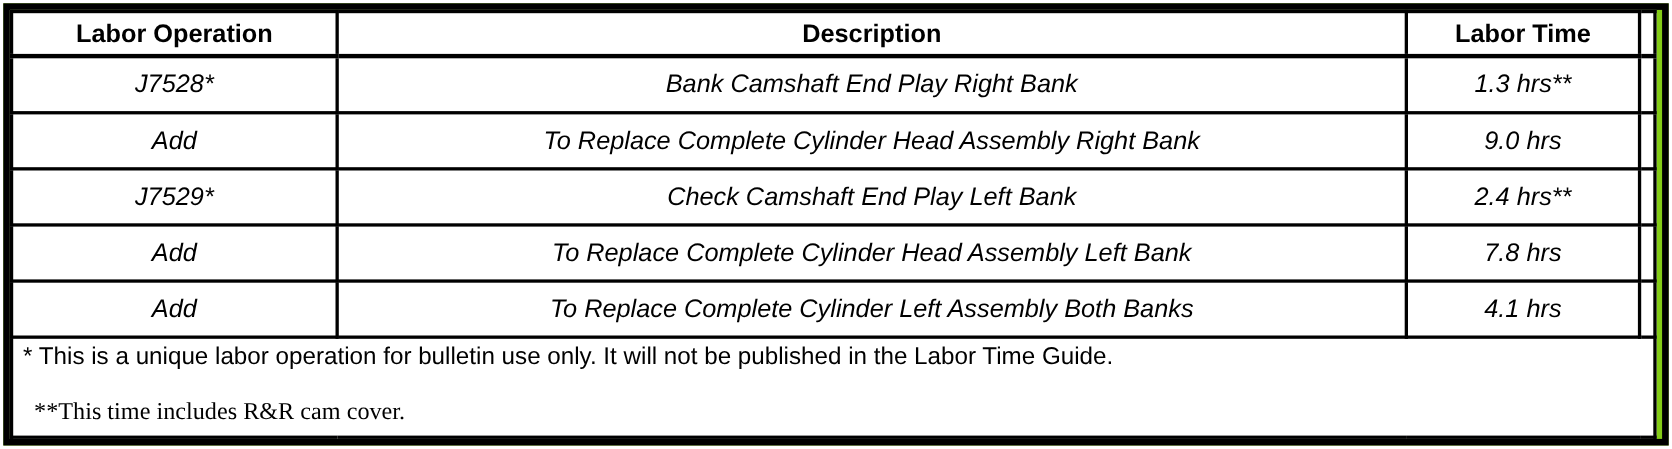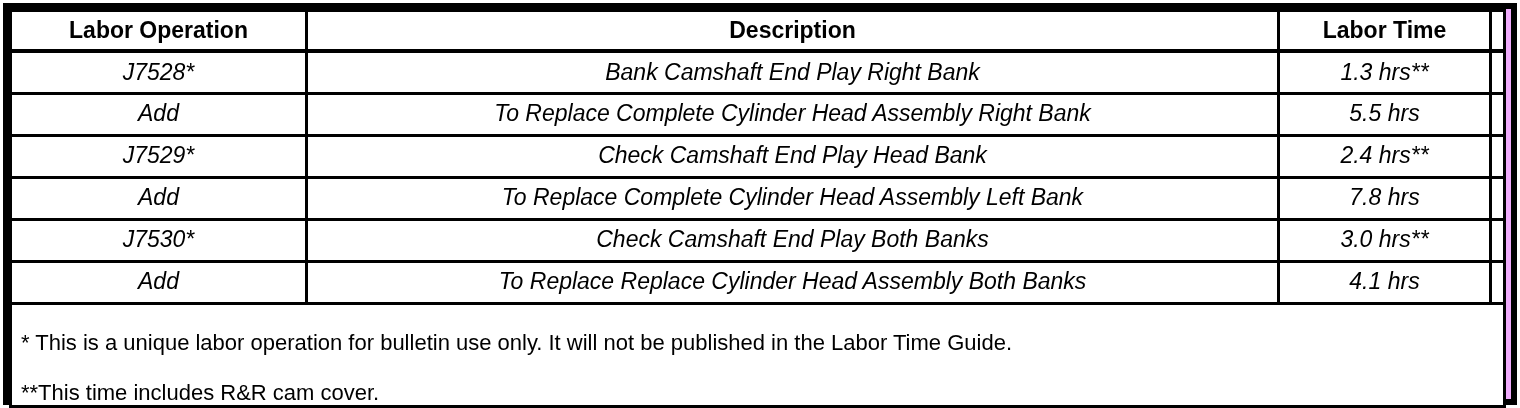--- a/index.html
+++ b/index.html
@@ -13,21 +13,21 @@
     -webkit-font-smoothing: none;
   }
   .page-frame {
     position: absolute;
     left: 3px;
     top: 3px;
     width: 1514px;
     height: 402px;
     border: 6px solid #000000;
     box-sizing: border-box;
-    background: #f0abfc;
+    background: #84cc16;
   }
   table.labor-table {
     position: absolute;
     left: 0;
     top: 0;
     width: 1494px;
     height: 390px;
     border-collapse: collapse;
     table-layout: fixed;
     background: #ffffff;
@@ -48,29 +48,30 @@
     border-bottom-width: 4px;
     height: 37px;
   }
   table.labor-table tbody tr {
     height: 42px;
     font-style: italic;
   }
   table.labor-table tfoot td.footnotes-cell {
     text-align: left;
     vertical-align: top;
-    padding: 26px 10px 0 9px;
+    padding: 4px 10px 0 9px;
     font-size: 22px;
     white-space: normal;
   }
   .footnote-line {
     margin: 0 0 26px 0;
   }
   .footnote-line:last-child {
-    margin: 0;
+    margin: 10px;
+    font-family: Liberation Serif, serif;
   }
 </style>
 </head>
 <body>
 
 <div class="page-frame">
   <table class="labor-table">
     <colgroup>
       <col style="width:296px">
       <col style="width:972px">
@@ -88,44 +89,38 @@
     <tbody>
       <tr>
         <td>J7528*</td>
         <td>Bank Camshaft End Play Right Bank</td>
         <td>1.3 hrs**</td>
         <td></td>
       </tr>
       <tr>
         <td>Add</td>
         <td>To Replace Complete Cylinder Head Assembly Right Bank</td>
-        <td>5.5 hrs</td>
+        <td>9.0 hrs</td>
         <td></td>
       </tr>
       <tr>
         <td>J7529*</td>
-        <td>Check Camshaft End Play Head Bank</td>
+        <td>Check Camshaft End Play Left Bank</td>
         <td>2.4 hrs**</td>
         <td></td>
       </tr>
       <tr>
         <td>Add</td>
         <td>To Replace Complete Cylinder Head Assembly Left Bank</td>
         <td>7.8 hrs</td>
         <td></td>
       </tr>
       <tr>
-        <td>J7530*</td>
-        <td>Check Camshaft End Play Both Banks</td>
-        <td>3.0 hrs**</td>
-        <td></td>
-      </tr>
-      <tr>
         <td>Add</td>
-        <td>To Replace Replace Cylinder Head Assembly Both Banks</td>
+        <td>To Replace Complete Cylinder Left Assembly Both Banks</td>
         <td>4.1 hrs</td>
         <td></td>
       </tr>
     </tbody>
     <tfoot>
       <tr>
         <td class="footnotes-cell" colspan="4">
           <p class="footnote-line">* This is a unique labor operation for bulletin use only. It will not be published in the Labor Time Guide.</p>
           <p class="footnote-line">**This time includes R&amp;R cam cover.</p>
         </td>

